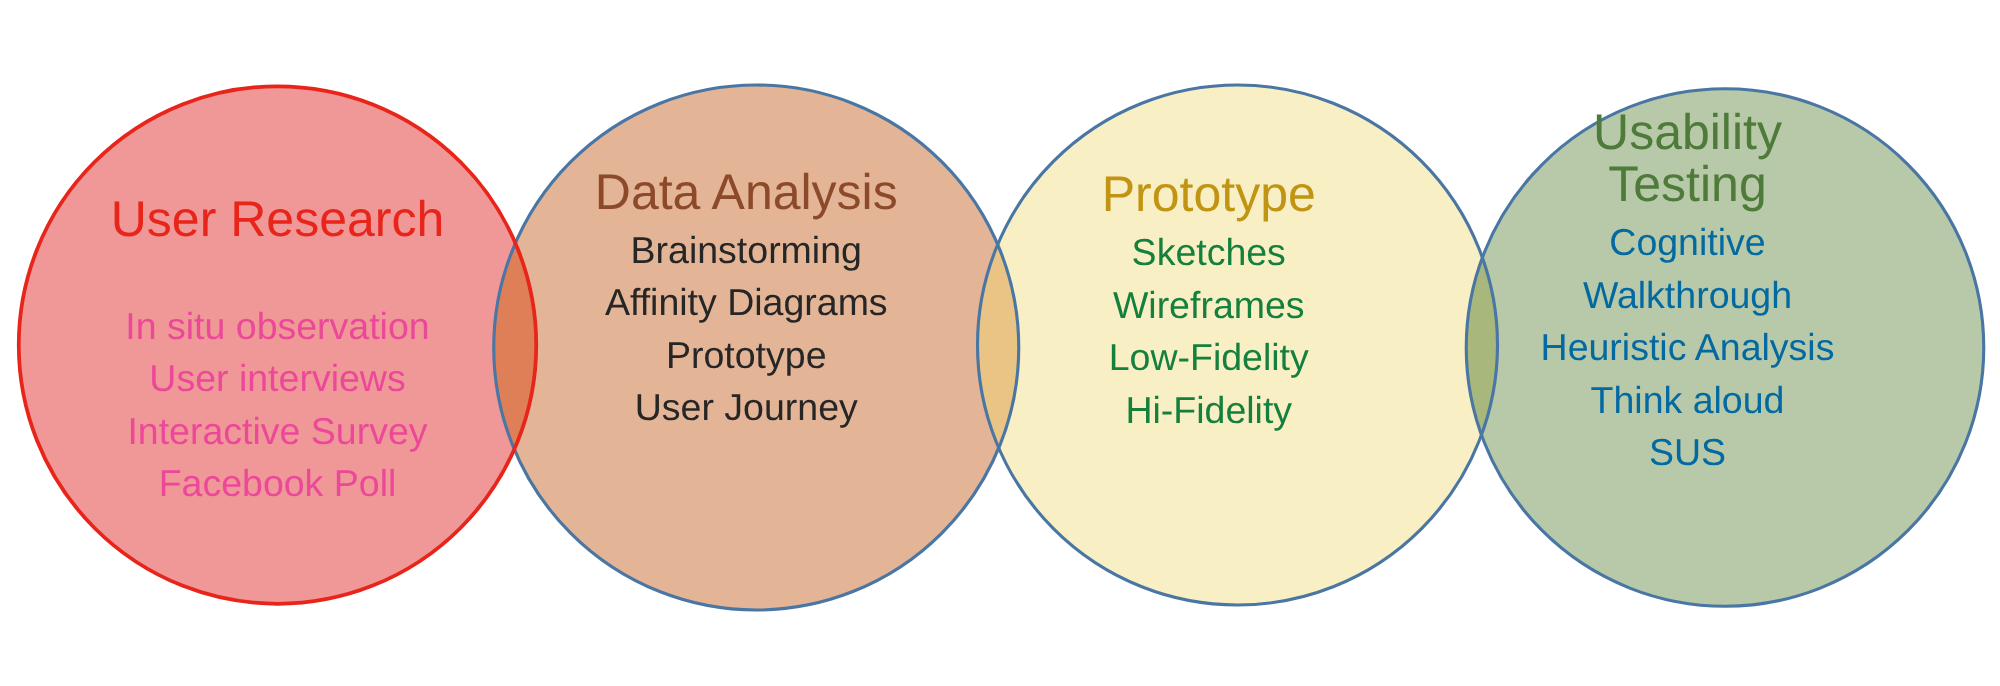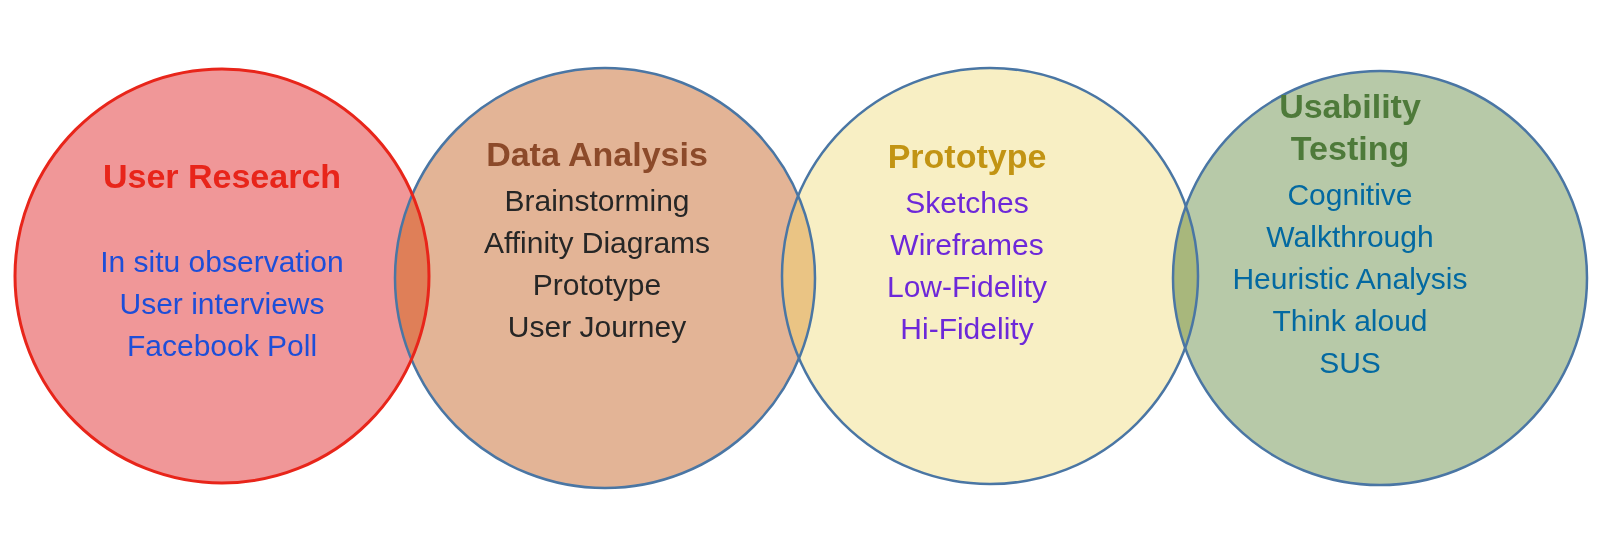--- a/index.html
+++ b/index.html
@@ -19,23 +19,23 @@
     position: absolute;
     left: 0;
     top: 0;
     display: block;
   }
   .label-block {
     position: absolute;
     text-align: center;
   }
   .circle-title {
-    font-size: 34px;
+    font-size: 40px;
     line-height: 42px;
-    font-weight: 700;
+    font-weight: 400;
     margin-bottom: 5px;
   }
   .circle-items {
     font-size: 30px;
     line-height: 42px;
     font-weight: 400;
   }
   .circle-item {
     white-space: normal;
   }
@@ -68,40 +68,41 @@
     <circle cx="1380" cy="278" r="207" clip-path="url(#clip-c3)" fill="#a8b77c"></circle>
 
     <circle cx="605" cy="278" r="210" fill="none" stroke-width="2.5" stroke="#4a76a4"></circle>
     <circle cx="990" cy="276" r="208" fill="none" stroke-width="2.5" stroke="#4a76a4"></circle>
     <circle cx="1380" cy="278" r="207" fill="none" stroke-width="2.5" stroke="#4a76a4"></circle>
     <circle cx="222" cy="276" r="207" fill="none" stroke-width="3" stroke="#e8251a"></circle>
   </svg>
 
   <div class="label-block" style="left:62px; top:155px; width:320px;">
     <div class="circle-title" style="color: rgb(232, 37, 26);">User Research</div>
-    <div class="circle-items" style="color: #1d4ed8; margin-top: 44px;">
+    <div class="circle-items" style="color: #ec4899; margin-top: 44px;">
       <div class="circle-item">In situ observation</div>
       <div class="circle-item">User interviews</div>
+      <div class="circle-item">Interactive Survey</div>
       <div class="circle-item">Facebook Poll</div>
     </div>
   </div>
 
   <div class="label-block" style="left:427px; top:133px; width:340px;">
     <div class="circle-title" style="color: rgb(140, 74, 42);">Data Analysis</div>
     <div class="circle-items" style="color: rgb(38, 38, 38);">
       <div class="circle-item">Brainstorming</div>
       <div class="circle-item">Affinity Diagrams</div>
       <div class="circle-item">Prototype</div>
       <div class="circle-item">User Journey</div>
     </div>
   </div>
 
   <div class="label-block" style="left:817px; top:135px; width:300px;">
     <div class="circle-title" style="color: rgb(194, 148, 19);">Prototype</div>
-    <div class="circle-items" style="color: #6d28d9;">
+    <div class="circle-items" style="color: #15803d;">
       <div class="circle-item">Sketches</div>
       <div class="circle-item">Wireframes</div>
       <div class="circle-item">Low-Fidelity</div>
       <div class="circle-item">Hi-Fidelity</div>
     </div>
   </div>
 
   <div class="label-block" style="left:1230px; top:85px; width:240px;">
     <div class="circle-title" style="color: rgb(78, 122, 58);">Usability Testing</div>
     <div class="circle-items" style="color: #0369a1;">

